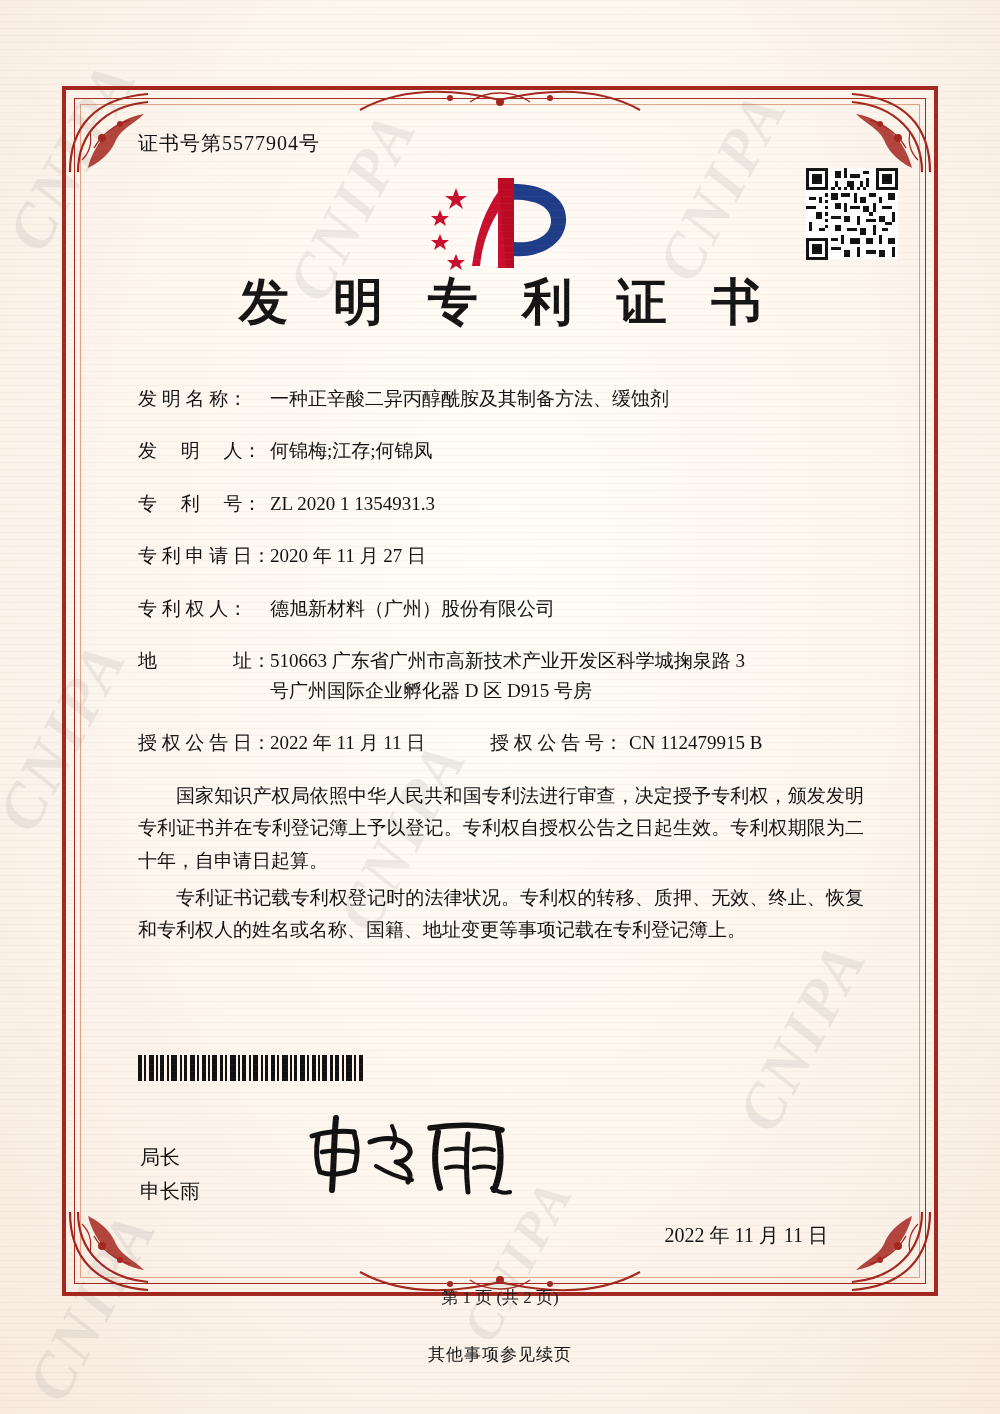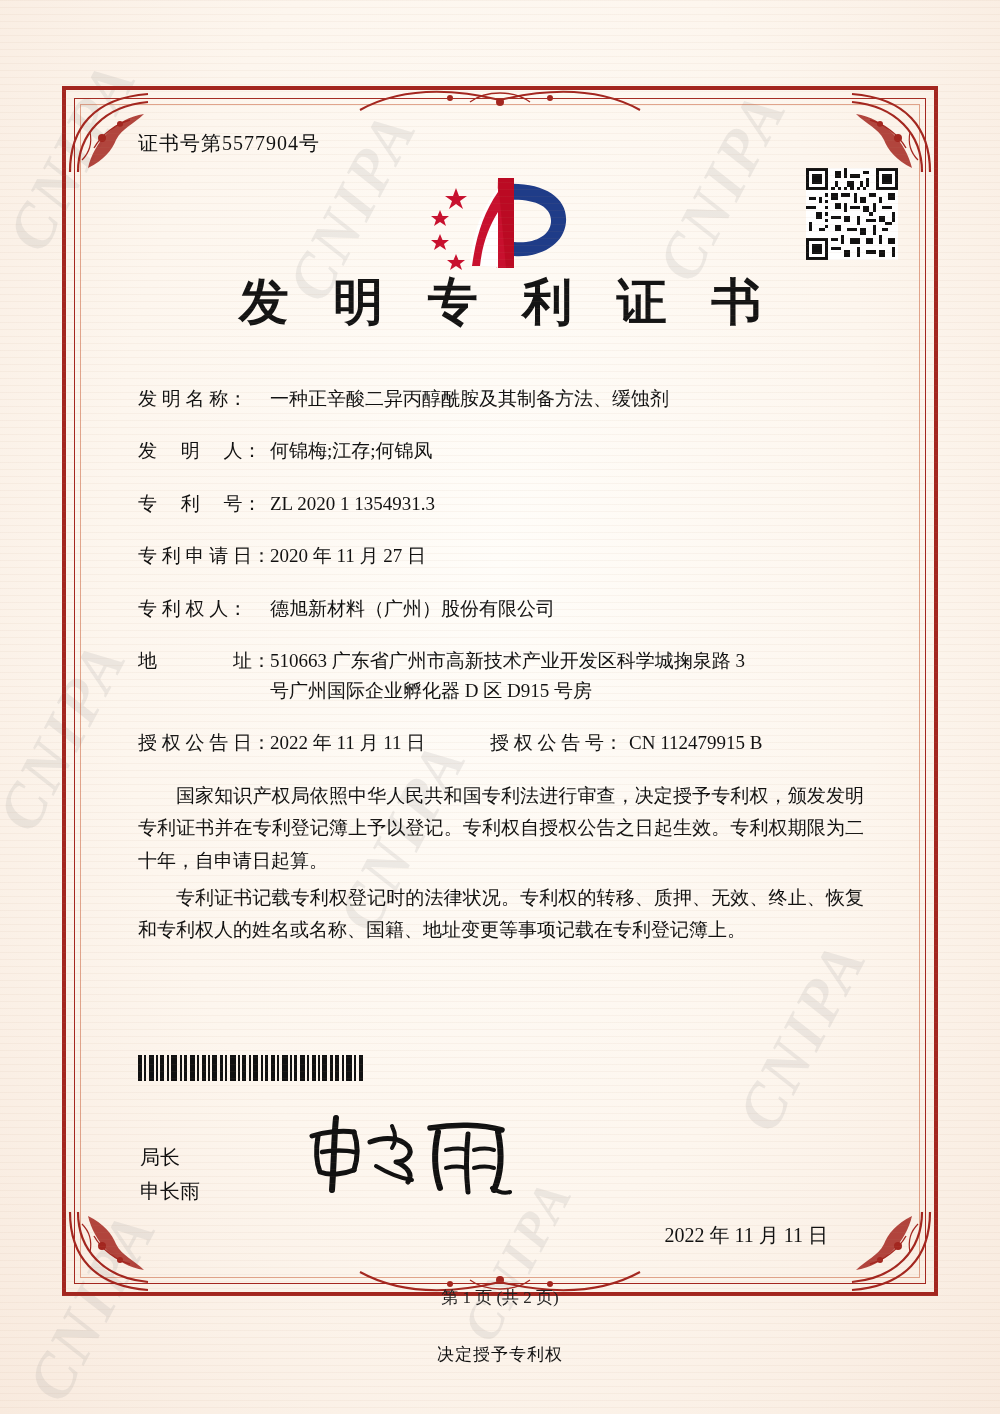--- a/index.html
+++ b/index.html
@@ -634,13 +634,13 @@
         <path d="M196 76 C202 80 208 82 214 80" stroke-width="4"></path>
       </g>
     </svg>
   </div>
 
   <div class="sig-date">2022 年 11 月 11 日</div>
 
   <div class="page-num">第 1 页 (共 2 页)</div>
 </div>
 
-<div class="footer-note">决定授予专利权</div>
+<div class="footer-note">其他事项参见续页</div>
 
 </body></html>

